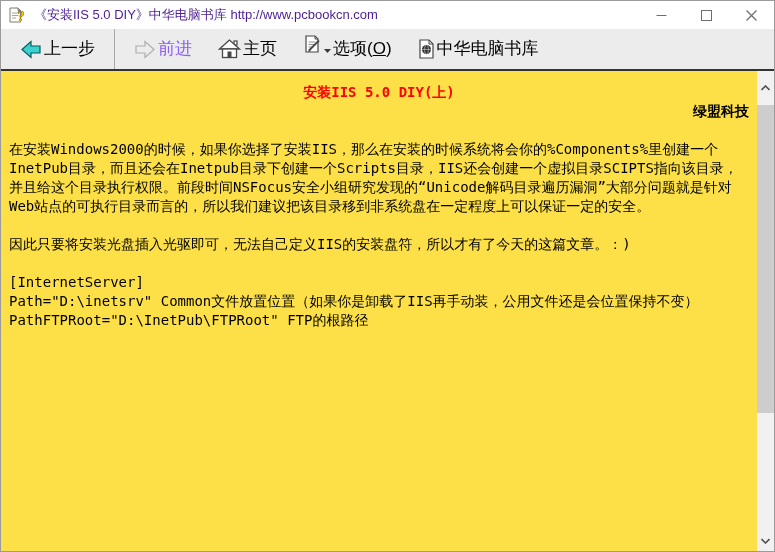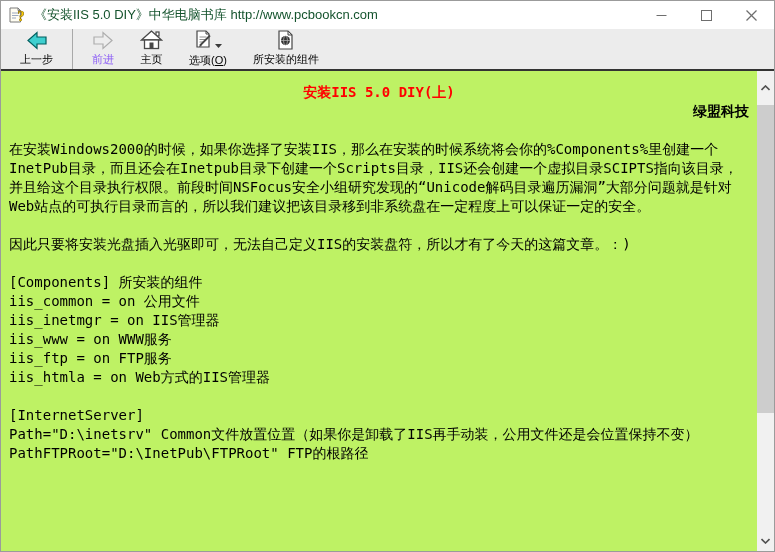--- a/index.html
+++ b/index.html
@@ -19,59 +19,59 @@
   .titlebar {
     height: 28px; flex: 0 0 28px;
     background: #ffffff;
     display: flex; align-items: center;
     padding-left: 7px;
   }
   .chm-icon { width: 18px; height: 17px; display: inline-flex; }
   .titlebar .title {
     margin-left: 8px;
     font-size: 13px;
-    color: #14532d;
+    color: #4c1d95;
     white-space: nowrap; overflow: hidden;
     flex: 1 1 auto;
   }
   .win-controls { display: flex; height: 28px; flex: 0 0 auto; }
   .winbtn {
     width: 45px; height: 28px;
     display: flex; align-items: center; justify-content: center;
   }
 
   
   .toolbar {
     height: 42px; flex: 0 0 42px;
     background: #ececec;
     border-bottom: 2px solid #333333;
     display: flex; align-items: stretch;
     padding-left: 6px;
   }
   .tbtn {
-    display: flex; flex-direction: column;
-    align-items: center; justify-content: center;
+    display: flex; flex-direction: row;
+    align-items: center; justify-content: space-between;
     gap: 2px;
     padding: 2px 13px 3px 13px;
-    font-size: 11px;
+    font-size: 17px;
     color: #000;
     cursor: default;
     white-space: nowrap;
   }
   .tbtn .ticon { height: 21px; display: flex; align-items: flex-end; }
   .tbtn.disabled { color: #8b5cf6; }
   .tb-sep { width: 1px; background: #a9a9a9; margin: 0 6px; }
   .mnemonic { text-decoration: underline; }
   .icon-row { display: flex; align-items: flex-start; gap: 2px; }
 
   
   .content {
     flex: 1 1 auto;
     position: relative;
-    background: #bef264;
+    background: #fde047;
     overflow: hidden;
   }
   .doc {
     position: absolute; top: 0; left: 0; right: 17px; bottom: 0;
     padding: 12px 8px 0 8px;
     font-family: "DejaVu Sans Mono", "Liberation Mono", monospace;
     font-size: 14px;
     line-height: 19px;
     color: #000;
     overflow: hidden;
@@ -200,40 +200,32 @@
     <div class="tbtn">
       <span class="ticon">
         <svg width="17" height="20" viewBox="0 0 17 20">
           <polygon points="2,1 11,1 15,5 15,19 2,19" fill="#fff" stroke="#474747" stroke-width="1.2"></polygon>
           <polygon points="11,1 11,5 15,5" fill="#e6e6e6" stroke="#474747" stroke-width="1"></polygon>
           <circle cx="8.5" cy="10.5" r="4.5" fill="#333333"></circle>
           <ellipse cx="8.5" cy="10.5" rx="2" ry="4.5" fill="none" stroke="#aeaeae" stroke-width="0.8"></ellipse>
           <line x1="4" y1="10.5" x2="13" y2="10.5" stroke="#aeaeae" stroke-width="0.8"></line>
         </svg>
       </span>
-      <span class="tlabel">所安装的组件</span>
+      <span class="tlabel">中华电脑书库</span>
     </div>
   </div>
 
   <div class="content">
     <div class="doc">
       <div class="doc-title">安装IIS 5.0 DIY(上)</div>
       <div class="doc-subtitle">绿盟科技</div>
 
       <p>在安装Windows2000的时候，如果你选择了安装IIS，那么在安装的时候系统将会你的%Components%里创建一个InetPub目录，而且还会在Inetpub目录下创建一个Scripts目录，IIS还会创建一个虚拟目录SCIPTS指向该目录，并且给这个目录执行权限。前段时间NSFocus安全小组研究发现的“Unicode解码目录遍历漏洞”大部分问题就是针对Web站点的可执行目录而言的，所以我们建议把该目录移到非系统盘在一定程度上可以保证一定的安全。</p>
       <p>因此只要将安装光盘插入光驱即可，无法自己定义IIS的安装盘符，所以才有了今天的这篇文章。：)</p>
 
-      <div class="codeblock">
-        <div>[Components] 所安装的组件</div>
-        <div>iis_common = on 公用文件</div>
-        <div>iis_inetmgr = on IIS管理器</div>
-        <div>iis_www = on WWW服务</div>
-        <div>iis_ftp = on FTP服务</div>
-        <div>iis_htmla = on Web方式的IIS管理器</div>
-      </div>
 
       <div class="codeblock">
         <div>[InternetServer]</div>
         <div>Path="D:\inetsrv" Common文件放置位置（如果你是卸载了IIS再手动装，公用文件还是会位置保持不变）</div>
         <div>PathFTPRoot="D:\InetPub\FTPRoot" FTP的根路径</div>
 
       </div>
     </div>
 
     <div class="scrollbar">

